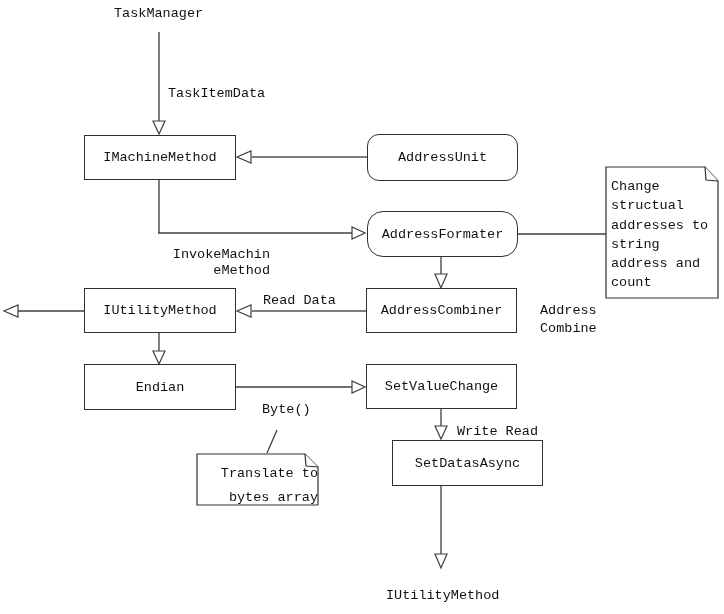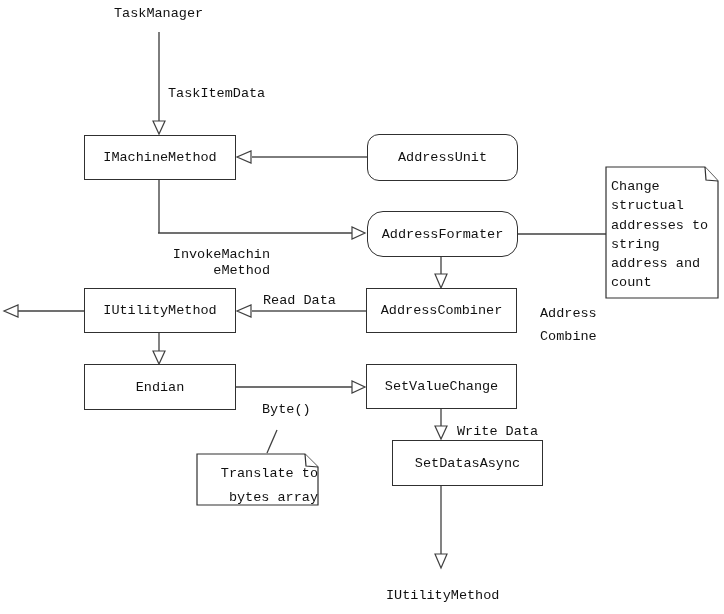--- a/index.html
+++ b/index.html
@@ -77,24 +77,24 @@
   <div class="node" style="left:366px;top:288px;width:151px;height:45px;">AddressCombiner</div>
   <div class="node" style="left:84px;top:288px;width:152px;height:45px;">IUtilityMethod</div>
   <div class="node" style="left:84px;top:364px;width:152px;height:46px;">Endian</div>
   <div class="node" style="left:366px;top:364px;width:151px;height:45px;">SetValueChange</div>
   <div class="node" style="left:366px;top:440px;width:151px;height:46px;margin-left:26px;">SetDatasAsync</div>
 
   <div class="edge-label" style="left:168px;top:80px;">TaskItemData</div>
   <div class="edge-label center" style="left:160px;top:241px;width:110px;line-height:15.5px;">InvokeMachin
 eMethod</div>
   <div class="edge-label" style="left:263px;top:287px;">Read Data</div>
-  <div class="edge-label" style="left:540px;top:296px;line-height:23px;">Address
+  <div class="edge-label" style="left:540px;top:296px;line-height:18px;">Address
 Combine</div>
   <div class="edge-label" style="left:262px;top:396px;">Byte()</div>
-  <div class="edge-label" style="left:457px;top:418px;">Write Data</div>
+  <div class="edge-label" style="left:457px;top:418px;">Write Read</div>
 
   <div class="note-text" style="left:611px;top:177px;width:104px;line-height:19.3px;">Change
 structual
 addresses to
 string
 address and
 count</div>
   <div class="note-text center" style="left:197px;top:462px;width:121px;line-height:24px;">Translate to
 bytes array</div>
 

